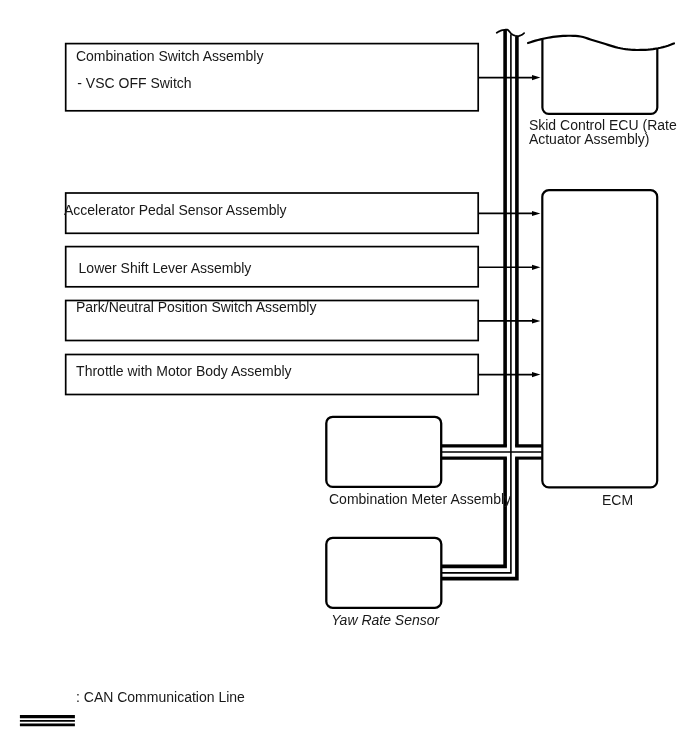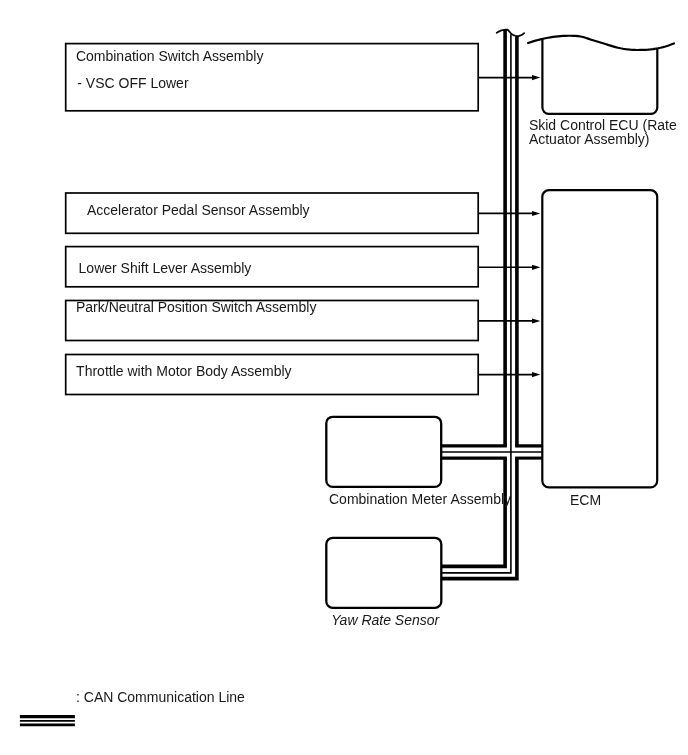--- a/index.html
+++ b/index.html
@@ -75,32 +75,32 @@
   </g>
 
   <g fill="none" stroke="#000">
     <path d="M19.9 716.6 L74.9 716.6" stroke-width="3.2"></path>
     <path d="M19.9 720.9 L74.9 720.9" stroke-width="1.8"></path>
     <path d="M19.9 724.8 L74.9 724.8" stroke-width="2.8"></path>
   </g>
 </svg>
 
 <div class="lbl" style="left:75.9px;top:49.1px;">Combination Switch Assembly</div>
-<div class="lbl" style="left:77.3px;top:75.8px;">- VSC OFF Lower</div>
+<div class="lbl" style="left:77.3px;top:75.8px;">- VSC OFF Switch</div>
 
-<div class="lbl" style="left:87px;top:203.1px;">Accelerator Pedal Sensor Assembly</div>
+<div class="lbl" style="left:64px;top:203.1px;">Accelerator Pedal Sensor Assembly</div>
 
 <div class="lbl" style="left:74.7px;top:261px;"> Lower Shift Lever Assembly</div>
 
 <div class="lbl" style="left:76.0px;top:300px;">Park/Neutral Position Switch Assembly</div>
 
 <div class="lbl" style="left:76.1px;top:363.9px;">Throttle with Motor Body Assembly</div>
 
 <div class="lbl" style="left:528.9px;top:117.9px;">Skid Control ECU (Rate</div>
 <div class="lbl" style="left:528.9px;top:132.0px;text-align:right;">Actuator Assembly)</div>
 
 <div class="lbl" style="left:329px;top:492.1px;">Combination Meter Assembly</div>
 
 <div class="lbl" style="left:331.3px;top:612.6px;font-style:italic;">Yaw Rate Sensor</div>
 
-<div class="lbl" style="left:570px;top:493.2px;">ECM</div>
+<div class="lbl" style="left:602px;top:493.2px;">ECM</div>
 
 <div class="lbl" style="left:76.0px;top:690px;">: CAN Communication Line</div>
 
 </body></html>

